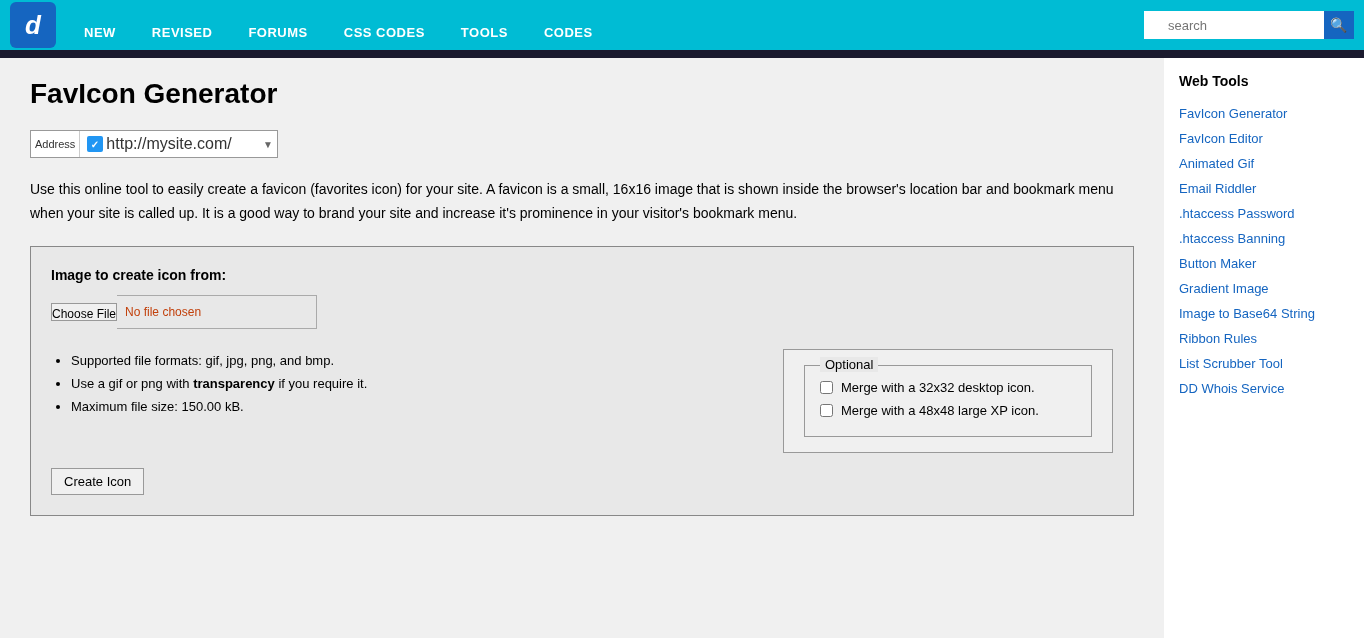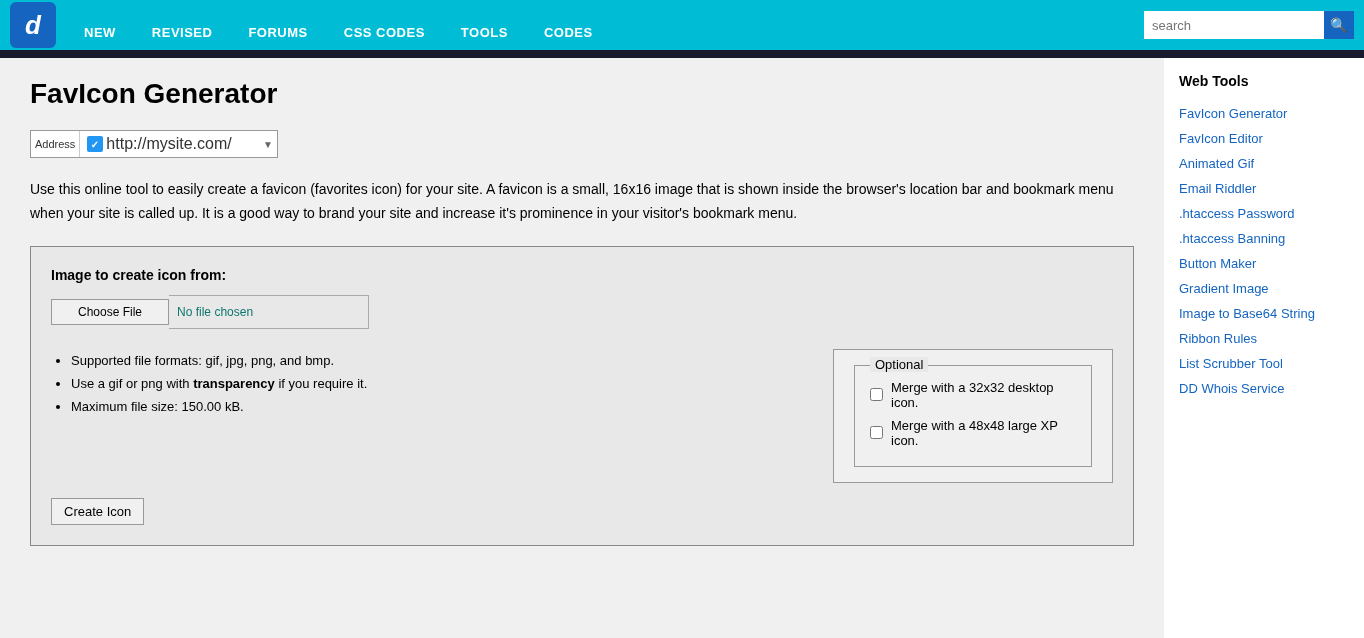--- a/index.html
+++ b/index.html
@@ -50,21 +50,21 @@
     }
     #search-bar {
       display: flex;
       align-items: center;
       margin-left: auto;
     }
     #search-input {
       height: 28px;
       width: 180px;
       border: none;
-      padding: 0 8px;
+      padding: 0 24px;
       font-size: 13px;
       outline: none;
       background: white;
     }
     #search-btn {
       height: 28px;
       width: 30px;
       background: #1565c0;
       border: none;
       cursor: pointer;
@@ -166,33 +166,33 @@
     }
 
     #file-input-row {
       display: flex;
       align-items: center;
       margin-bottom: 20px;
     }
     #choose-file-btn {
       background: #f0f0f0;
       border: 1px solid #999;
-      padding: 3px 26px;
+      padding: 3px 0;
       font-size: 12px;
       cursor: pointer;
-      height: 26px;
+      height: 18px;
     }
     #file-name-display {
       background: #e8e8e8;
       border: 1px solid #aaa;
       border-left: none;
       height: 26px;
       padding: 16px 8px;
       font-size: 12px;
-      color: #0f766e;
+      color: #c2410c;
       display: flex;
       align-items: center;
       min-width: 200px;
     }
 
     #form-columns {
       display: flex;
       gap: 30px;
     }
 
@@ -206,21 +206,21 @@
       font-size: 13px;
       line-height: 1.8;
     }
     #bullet-list ul li b {
       font-weight: bold;
     }
 
     #optional-box {
       border: 1px solid #999;
       padding: 15px 20px;
-      width: 280px;
+      width: 330px;
       background: #f0f0f0;
     }
     .checkbox-row {
       display: flex;
       align-items: center;
       margin-bottom: 8px;
       font-size: 13px;
       color: #000;
     }
     .checkbox-row input[type="checkbox"] {

